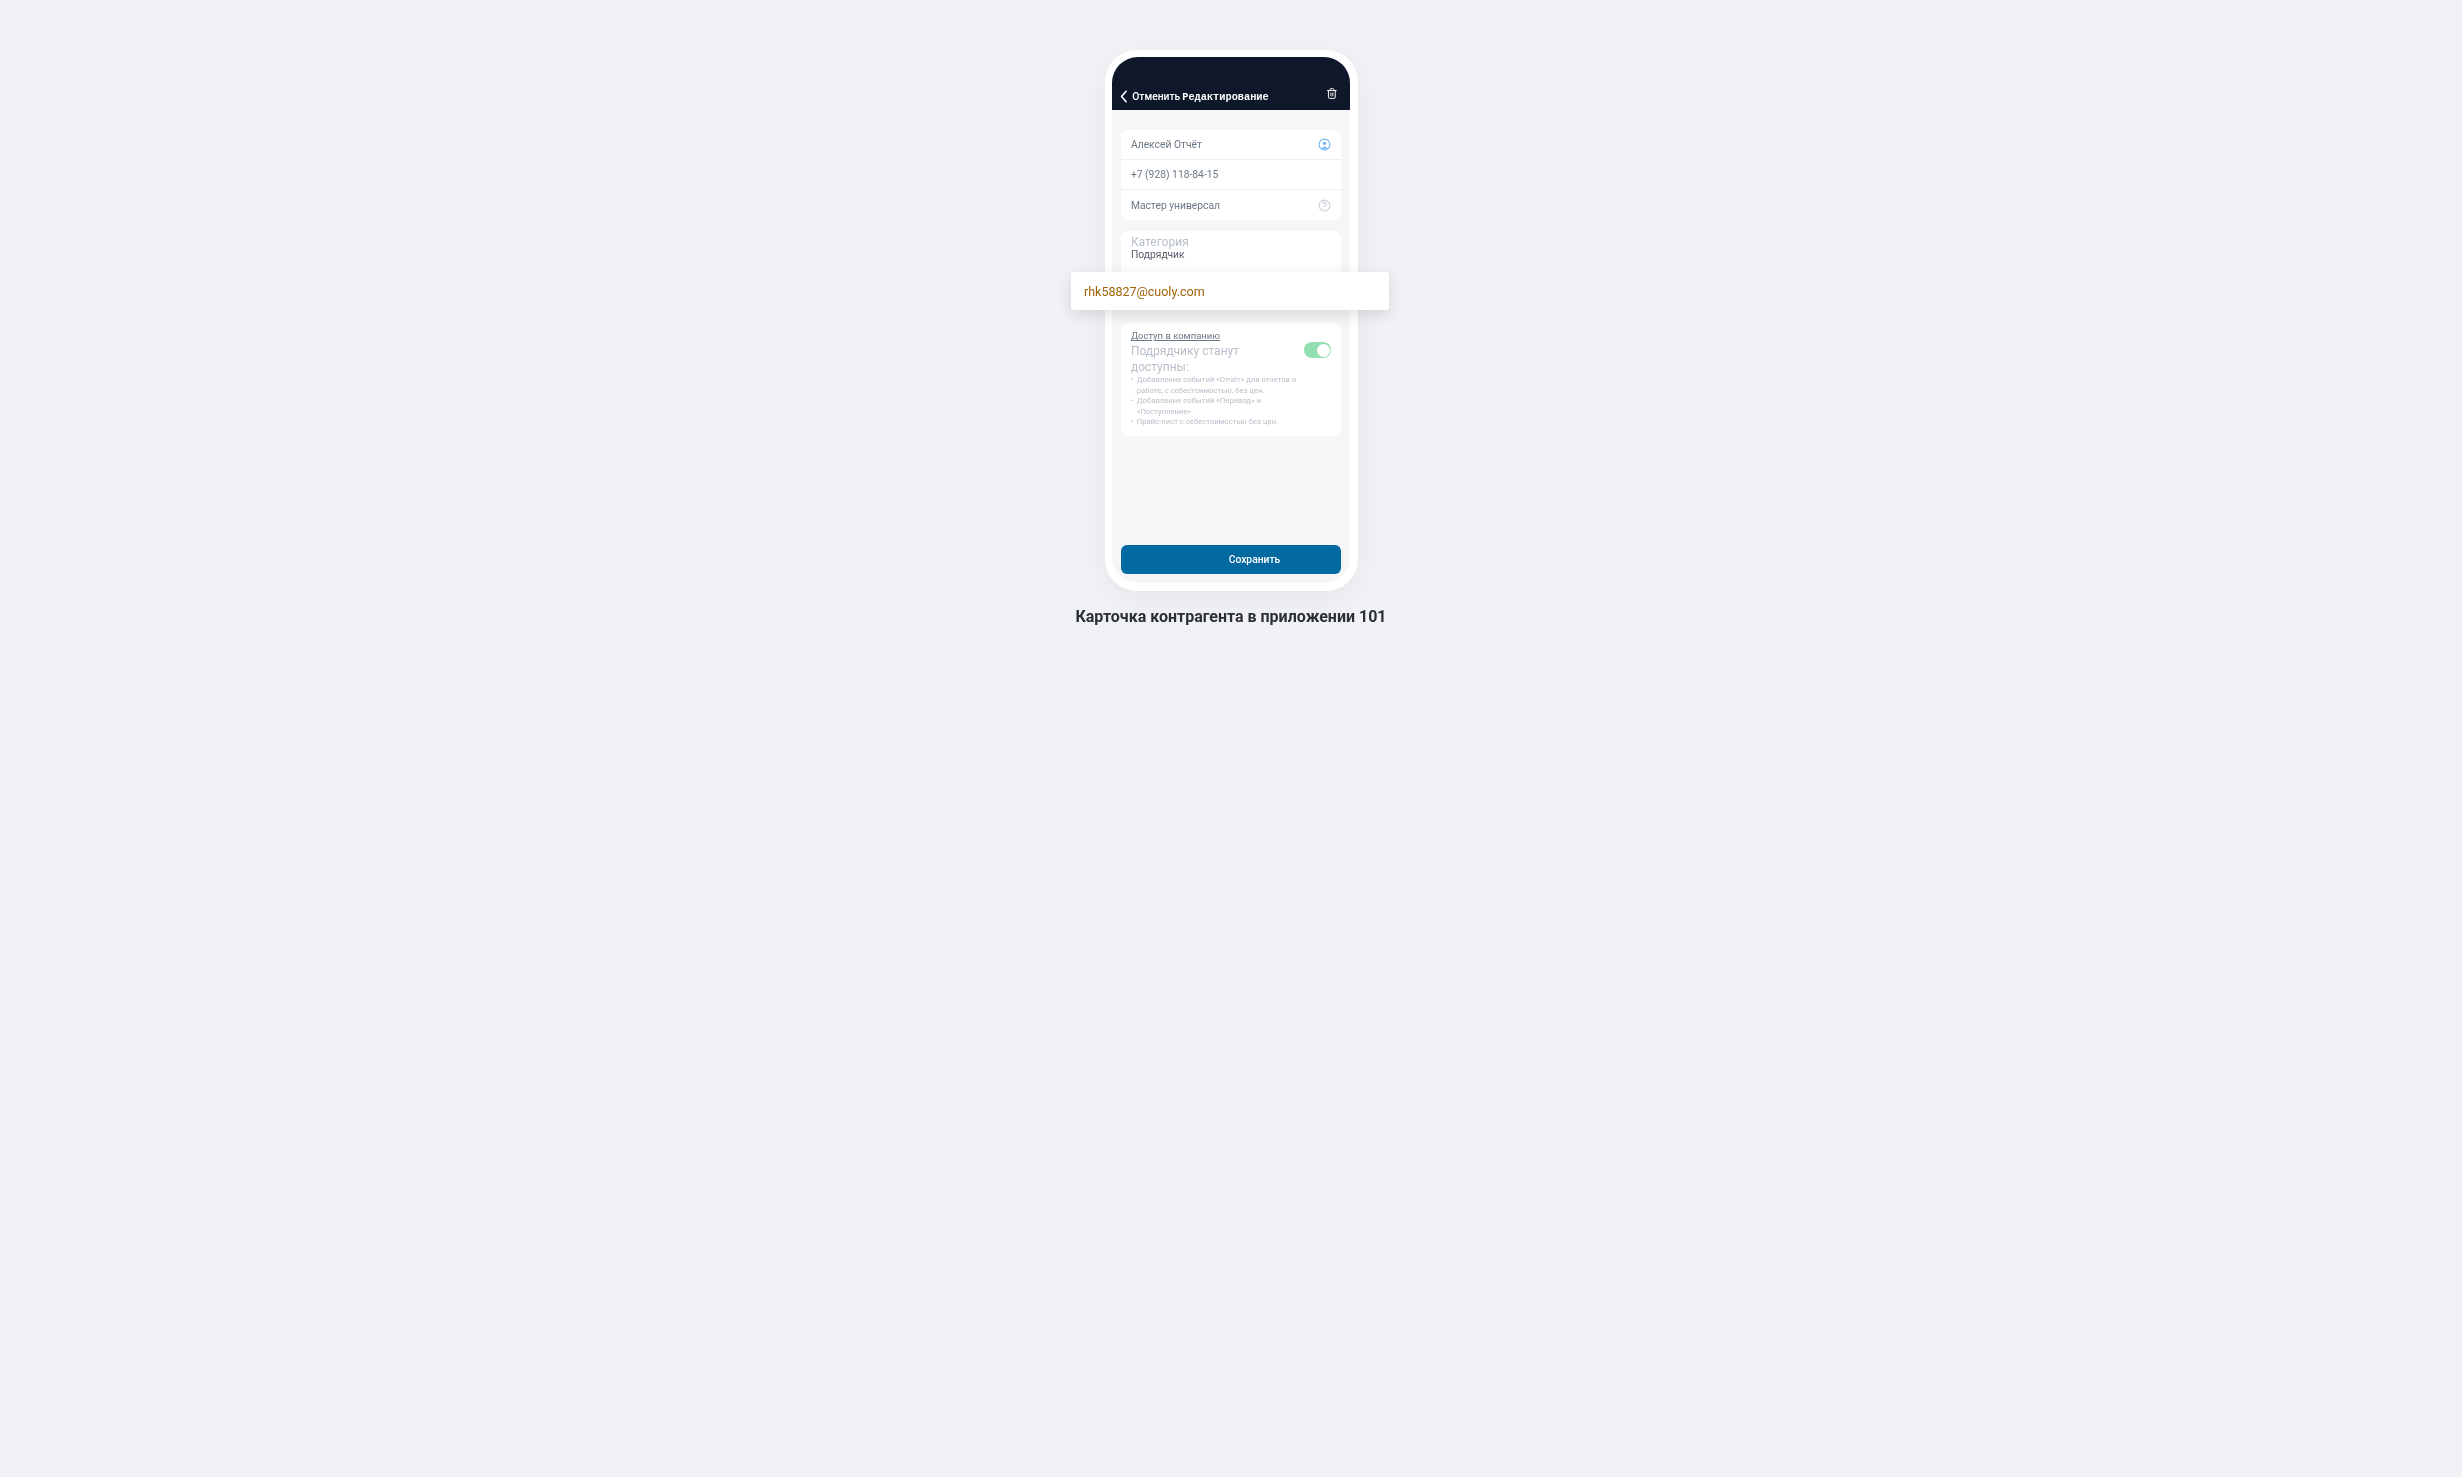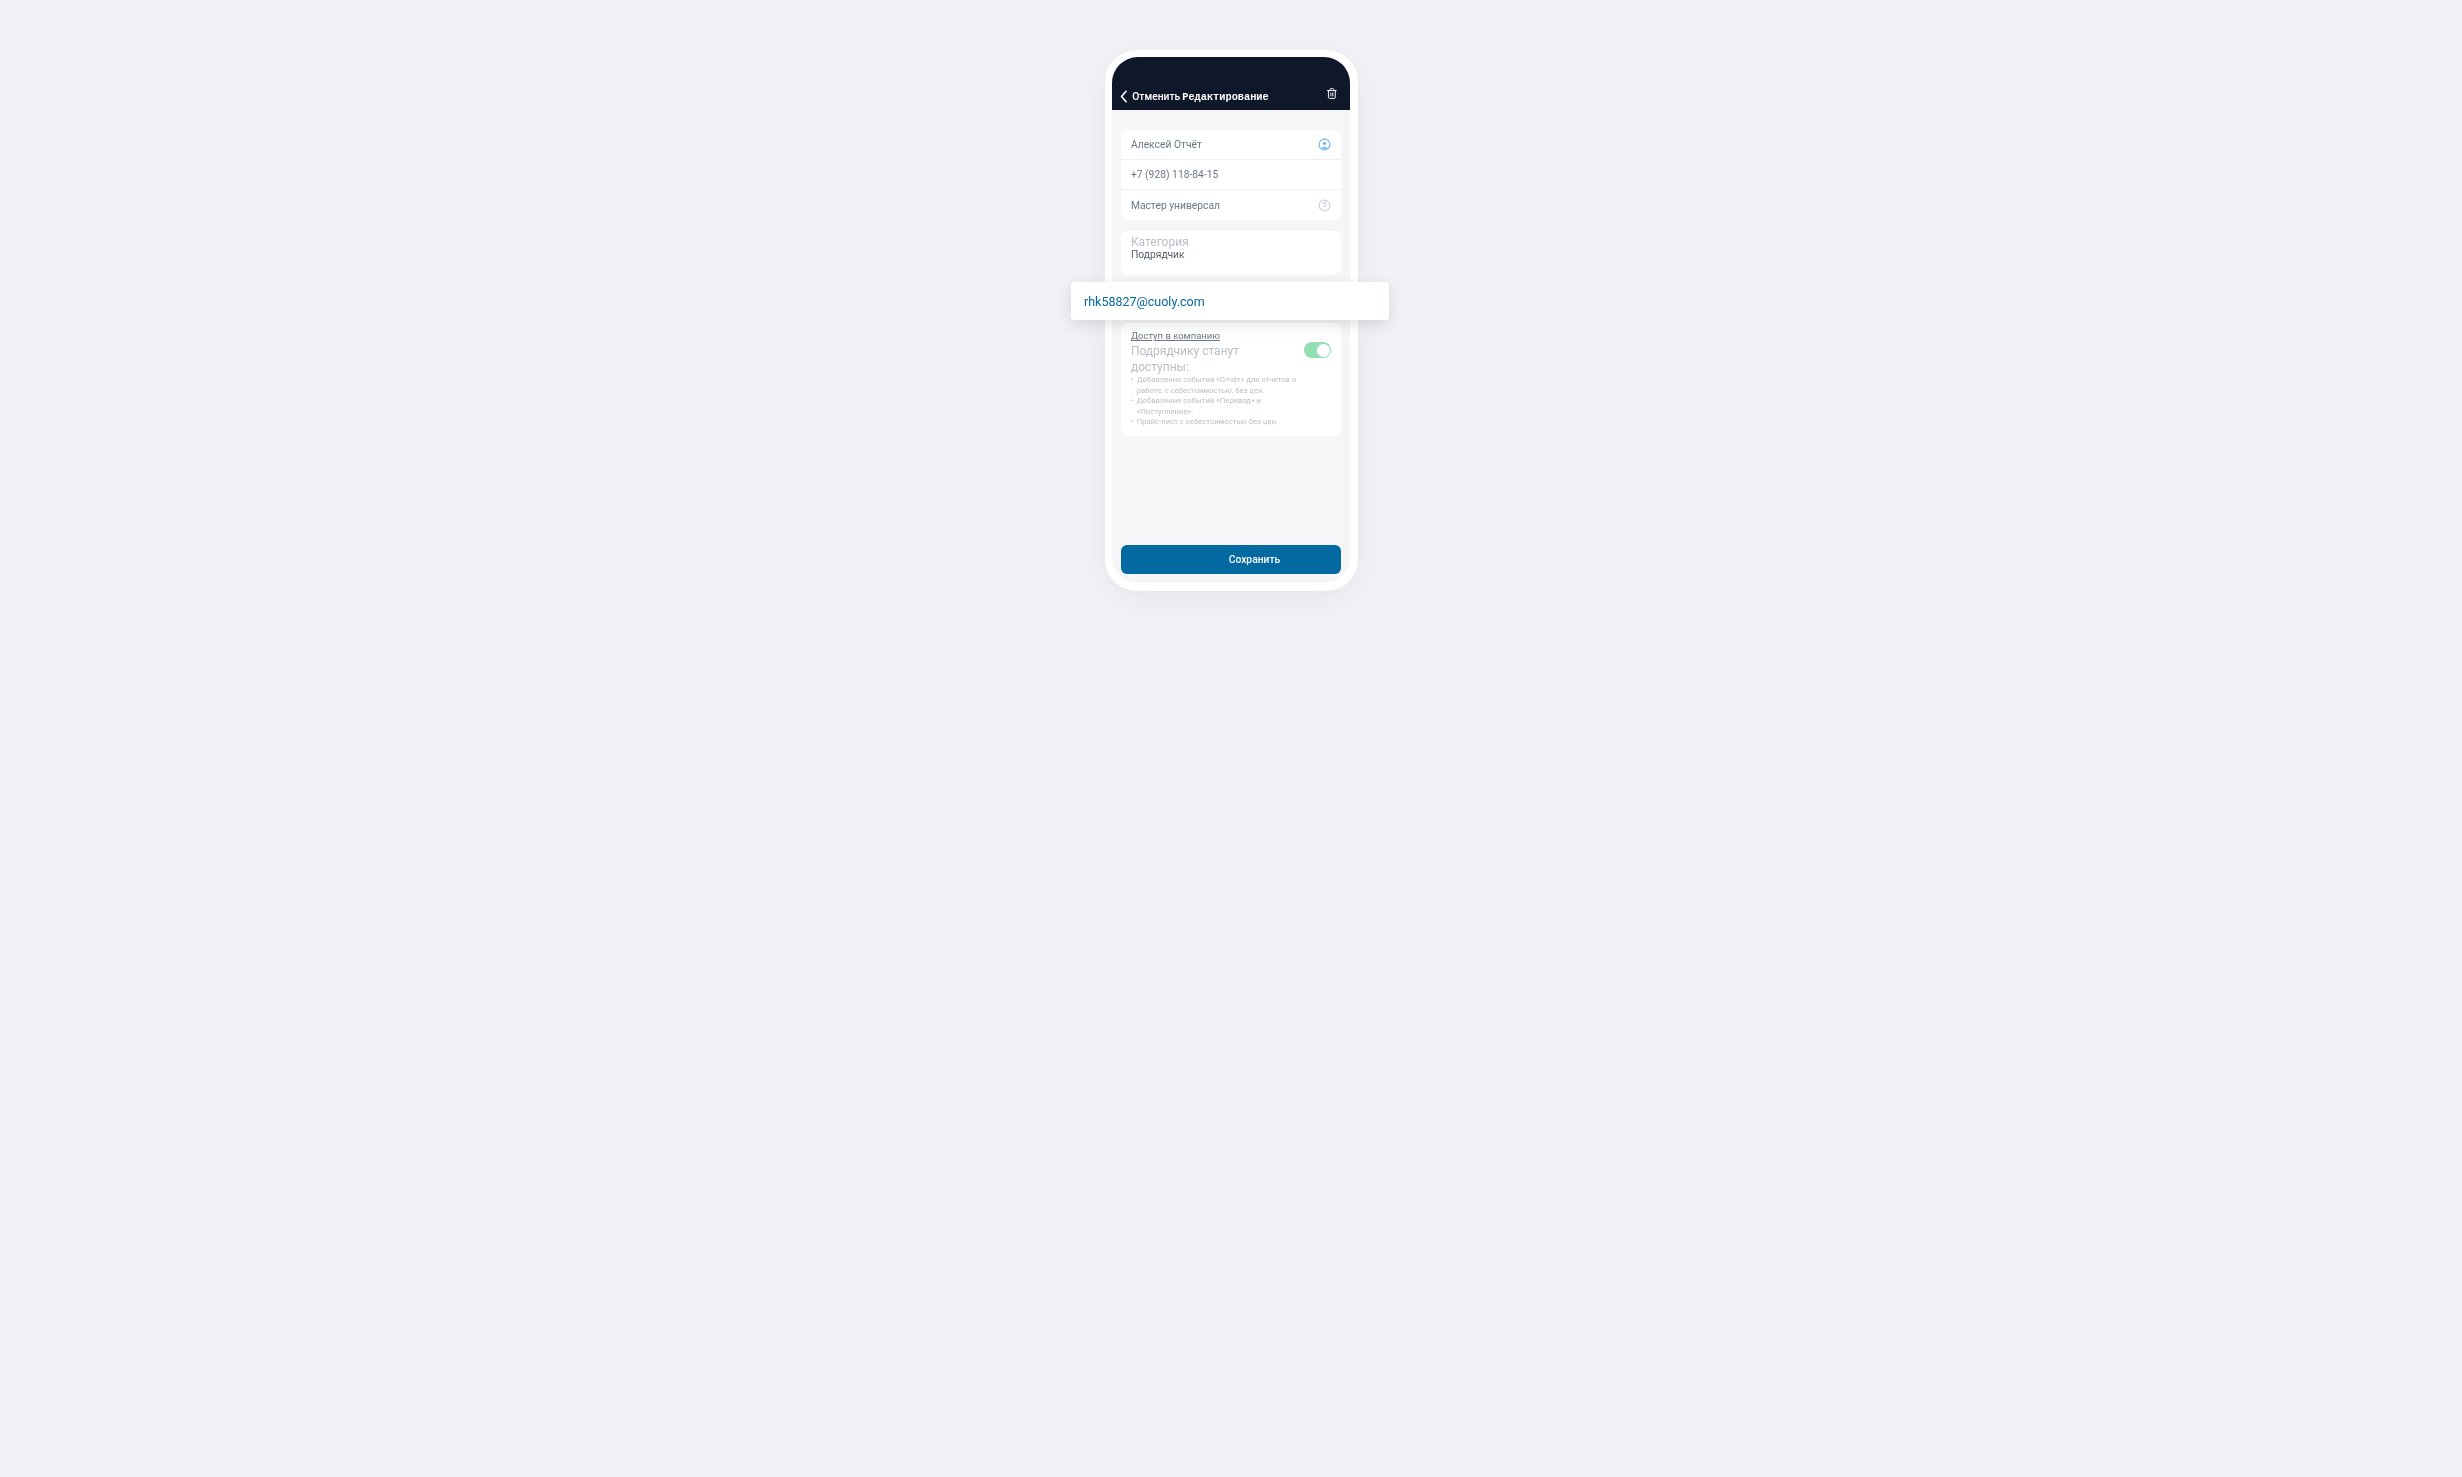--- a/index.html
+++ b/index.html
@@ -219,23 +219,23 @@
       cursor: pointer;
       padding-left: 47px;
     }
     .popover {
       position: absolute;
       background: #ffffff;
       border-radius: 3px;
       box-shadow: 0 4.4px 14.7px rgba(0,0,0,0.12);
       padding: 11.7px 13px;
       font-size: 12.5px;
-      color: #0369a1;
+      color: #a16207;
       left: 353px;
-      top: 253px;
+      top: 243px;
       width: 318px;
     }
     .caption {
       position: absolute;
       bottom: 19px;
       left: 0;
       right: 0;
       text-align: center;
       font-size: 16px;
       font-weight: 700;
@@ -340,14 +340,15 @@
         </button>
       </div>
 
     </div>
   </div>
 
   <div class="popover">
     <span>rhk58827@cuoly.com</span>
   </div>
 
+  <div class="caption">Карточка контрагента в приложении 101</div>
 </div>
 
 
 </body></html>

